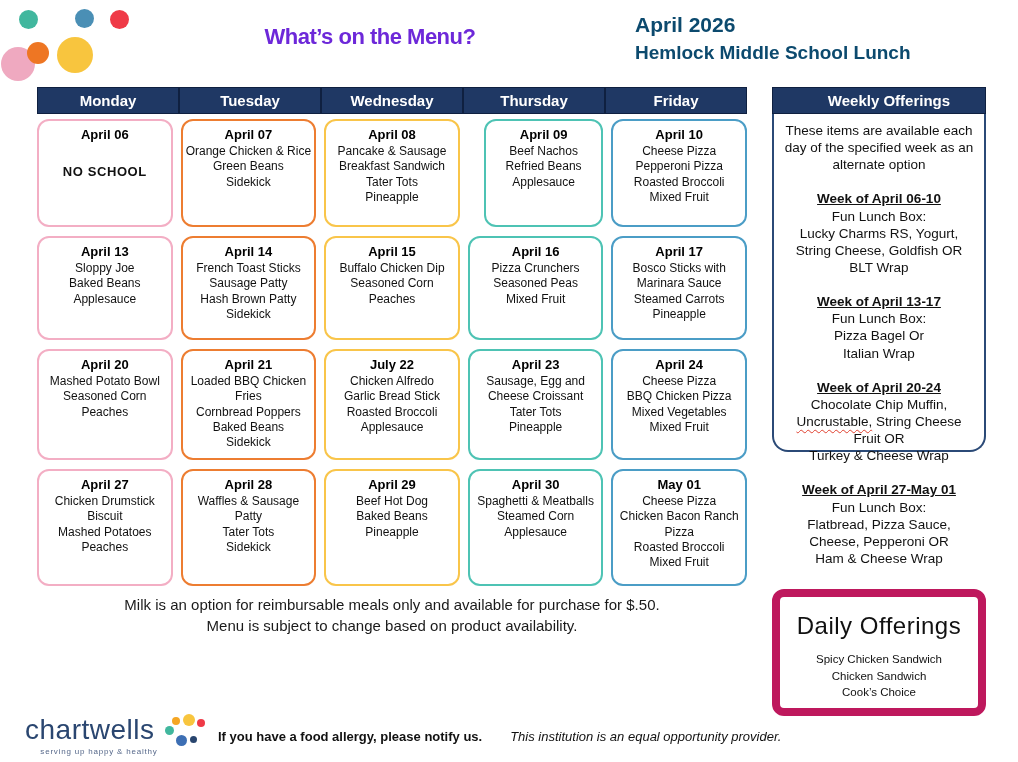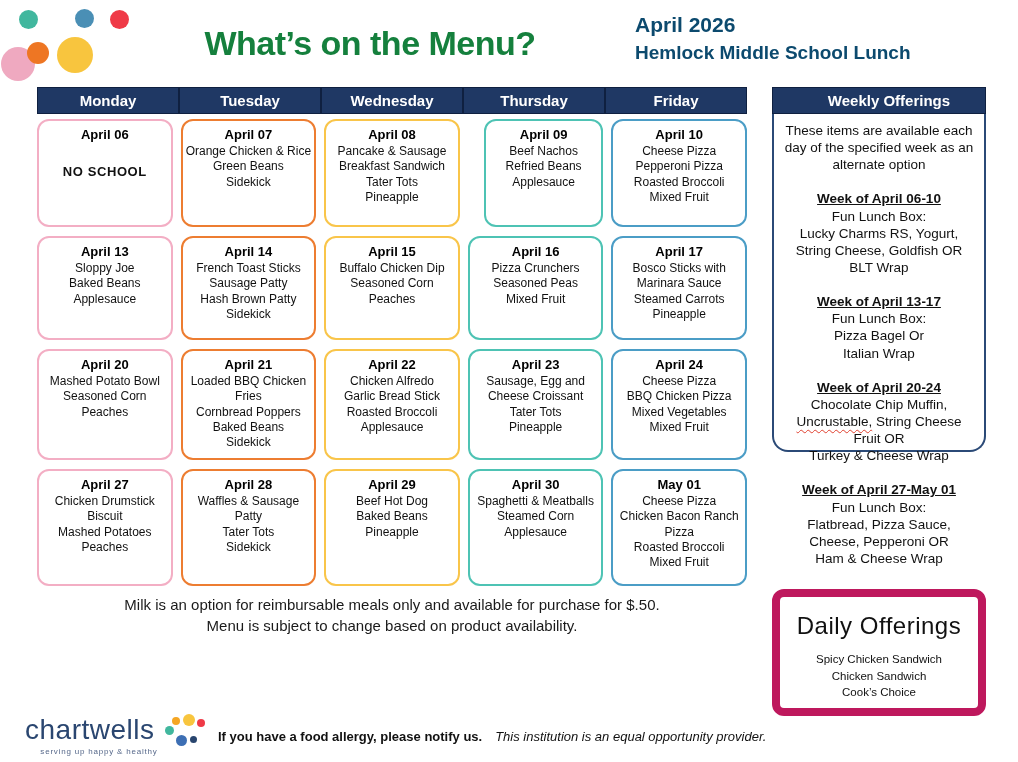--- a/index.html
+++ b/index.html
@@ -6,21 +6,21 @@
   html,body { background:#ffffff; }
   .page {
     position:relative; width:1018px; height:762px; background:#ffffff;
     font-family:"Liberation Sans", sans-serif; overflow:hidden; color:#111;
   }
   .dot { position:absolute; border-radius:50%; }
 
   
   .page-title {
     position:absolute; left:150px; top:24px; width:440px;
-    font-size:34px; font-weight:700; color:#15803d; text-align:center;
+    font-size:22px; font-weight:700; color:#6d28d9; text-align:center;
     letter-spacing:-0.5px;
   }
   .header-right {
     position:absolute; left:635px; top:13px; width:330px;
     color:#0c4a6e;
   }
   .menu-month { font-size:21px; font-weight:700; }
   .school-name { font-size:19px; font-weight:700; margin-top:5px; }
 
   
@@ -74,21 +74,21 @@
 
   
   .logo { position:absolute; left:25px; top:711px; width:200px; height:48px; }
   .logo-text { position:absolute; left:0; top:3px; font-size:28px; color:#2a4670; letter-spacing:0.5px; }
   .logo-tagline {
     position:absolute; left:12px; top:36px; width:124px; text-align:center;
     font-size:8px; letter-spacing:0.8px; color:#56688a;
   }
   .allergy-row {
     position:absolute; left:218px; top:729px; width:560px;
-    font-size:13px; display:flex; gap:13px; white-space:nowrap;
+    font-size:13px; display:flex; gap:28px; white-space:nowrap;
   }
   .allergy-bold { font-weight:700; }
   .equal-op { font-style:italic; }
 </style>
 </head>
 <body>
 
 <div class="page">
 
   <div id="header-dots">
@@ -212,21 +212,21 @@
           <div class="cell" style="border-color: rgb(237, 125, 49);">
             <div class="cell-date">April 21</div>
             <div class="cell-items">
               <div class="cell-item">Loaded BBQ Chicken Fries</div>
               <div class="cell-item">Cornbread Poppers</div>
               <div class="cell-item">Baked Beans</div>
               <div class="cell-item">Sidekick</div>
             </div>
           </div>
           <div class="cell" style="border-color: rgb(249, 197, 74);">
-            <div class="cell-date">April 22</div>
+            <div class="cell-date">July 22</div>
             <div class="cell-items">
               <div class="cell-item">Chicken Alfredo</div>
               <div class="cell-item">Garlic Bread Stick</div>
               <div class="cell-item">Roasted Broccoli</div>
               <div class="cell-item">Applesauce</div>
             </div>
           </div>
           <div class="cell" style="border-color: rgb(78, 195, 180);">
             <div class="cell-date">April 23</div>
             <div class="cell-items">

